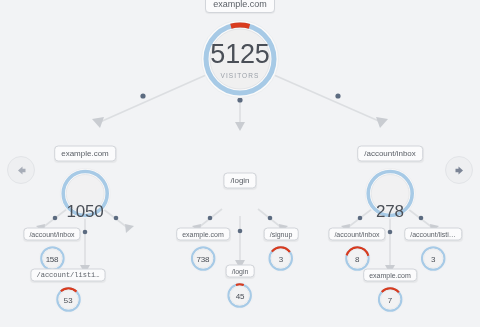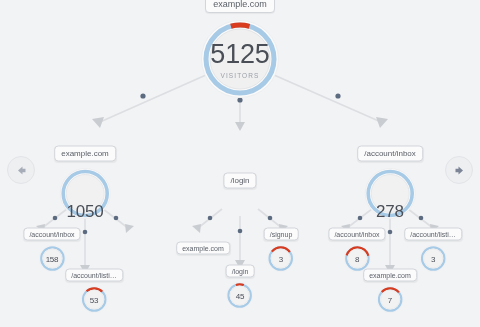--- a/index.html
+++ b/index.html
@@ -217,20 +217,31 @@
       </svg>
       <div class="ring-center">
         <div class="ring-value">158</div>
       </div>
     </div>
   </div>
 
 
   <div class="node size-l3" style="left:203px; top:250px;">
     <div class="node-label">example.com</div>
+    <div class="ring-wrap">
+      <svg width="28" height="28" viewBox="0 0 28 28">
+        <circle cx="14" cy="14" r="13" fill="#fafafa" stroke="#eeeef0" stroke-width="0.8"></circle>
+        <circle cx="14" cy="14" r="11.2" fill="none" stroke="#a7cae6" stroke-width="2.2"></circle>
+        <circle cx="14" cy="14" r="11.2" fill="none" stroke="transparent" stroke-width="2.2" transform="rotate(-90 14 14)" stroke-dasharray="0 70.37167544041137" stroke-dashoffset="0"></circle>
+        <circle cx="14" cy="14" r="9.5" fill="#f2f2f3" stroke="#e8e9ea" stroke-width="0.8"></circle>
+      </svg>
+      <div class="ring-center">
+        <div class="ring-value">738</div>
+      </div>
+    </div>
   </div>
 
   <div class="node size-l3" style="left:281px; top:250px;">
     <div class="node-label">/signup</div>
     <div class="ring-wrap">
       <svg width="28" height="28" viewBox="0 0 28 28">
         <circle cx="14" cy="14" r="13" fill="#fafafa" stroke="#eeeef0" stroke-width="0.8"></circle>
         <circle cx="14" cy="14" r="11.2" fill="none" stroke="#a7cae6" stroke-width="2.2"></circle>
         <circle cx="14" cy="14" r="11.2" fill="none" stroke="#d93b1e" stroke-width="2.2" transform="rotate(-90 14 14)" stroke-dasharray="21.111502632123408 49.26017280828796" stroke-dashoffset="10.555751316061704"></circle>
         <circle cx="14" cy="14" r="9.5" fill="#f2f2f3" stroke="#e8e9ea" stroke-width="0.8"></circle>
@@ -264,21 +275,21 @@
         <circle cx="14" cy="14" r="11.2" fill="none" stroke="#a7cae6" stroke-width="2.2"></circle>
         <circle cx="14" cy="14" r="11.2" fill="none" stroke="transparent" stroke-width="2.2" transform="rotate(-90 14 14)" stroke-dasharray="0 70.37167544041137" stroke-dashoffset="0"></circle>
         <circle cx="14" cy="14" r="9.5" fill="#f2f2f3" stroke="#e8e9ea" stroke-width="0.8"></circle>
       </svg>
       <div class="ring-center">
         <div class="ring-value">3</div>
       </div>
     </div>
   </div>
 
-  <div class="node size-l4" style="left:94px; top:291px;">
+  <div class="node size-l4" style="left:68px; top:291px;font-family:Liberation Mono, monospace;">
     <div class="node-label">/account/listi…</div>
     <div class="ring-wrap">
       <svg width="28" height="28" viewBox="0 0 28 28">
         <circle cx="14" cy="14" r="13" fill="#fafafa" stroke="#eeeef0" stroke-width="0.8"></circle>
         <circle cx="14" cy="14" r="11.2" fill="none" stroke="#a7cae6" stroke-width="2.2"></circle>
         <circle cx="14" cy="14" r="11.2" fill="none" stroke="#d93b1e" stroke-width="2.2" transform="rotate(-90 14 14)" stroke-dasharray="17.59291886010284 52.778756580308524" stroke-dashoffset="8.79645943005142"></circle>
         <circle cx="14" cy="14" r="9.5" fill="#f2f2f3" stroke="#e8e9ea" stroke-width="0.8"></circle>
       </svg>
       <div class="ring-center">
         <div class="ring-value">53</div>

